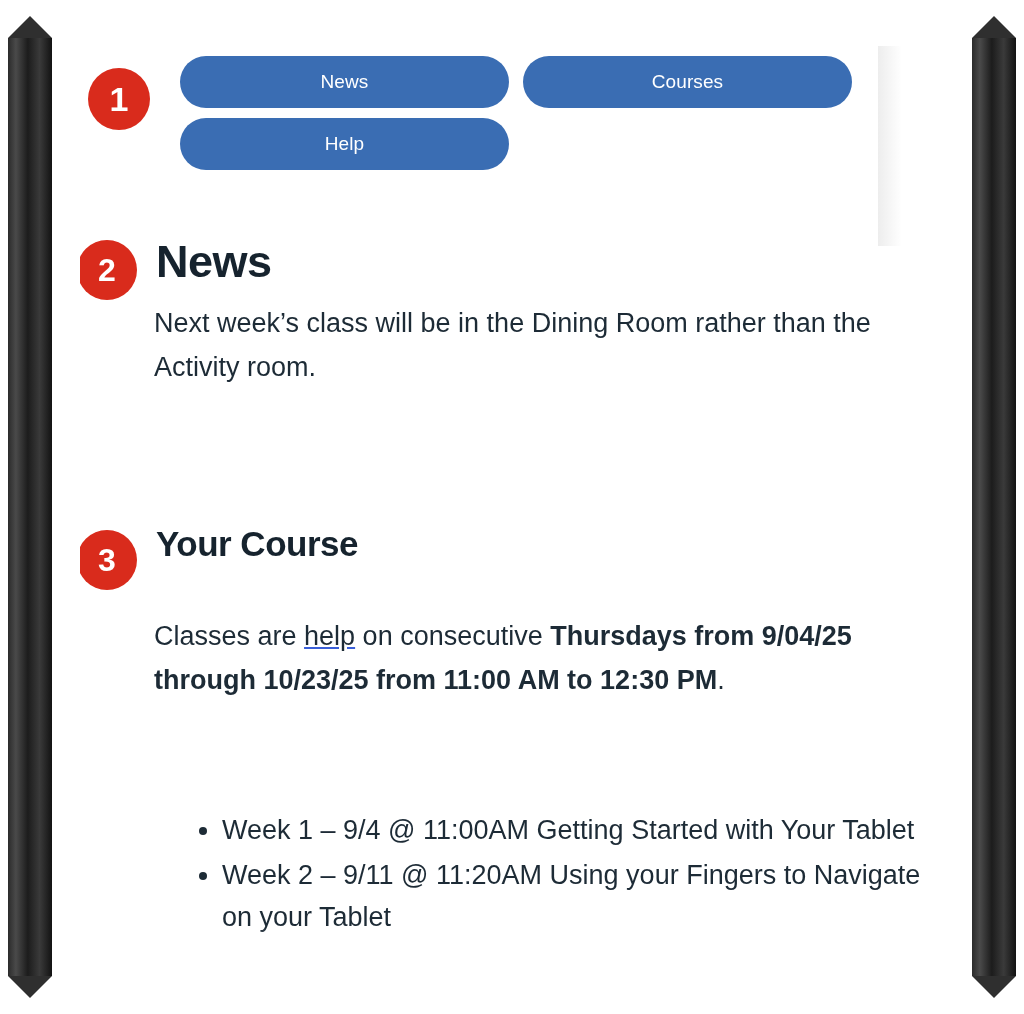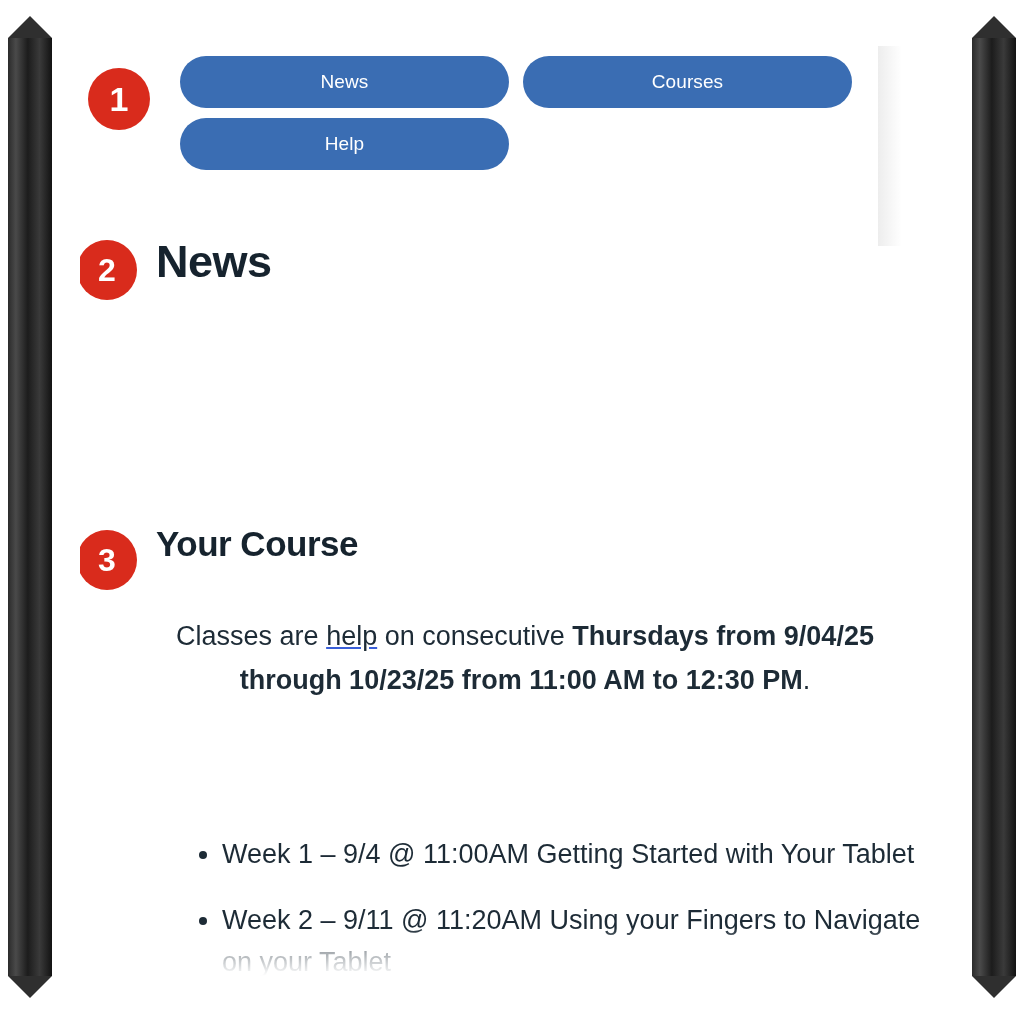--- a/index.html
+++ b/index.html
@@ -146,42 +146,41 @@
     letter-spacing: -0.5px;
   }
   .course-body {
     position: absolute;
     left: 74px;
     top: 585px;
     width: 742px;
     font-size: 27px;
     line-height: 1.62;
     color: #1d2b36;
-    text-align: center;
   }
   .course-body b { font-weight: bold; }
   .spell-underline {
     text-decoration: underline;
     text-decoration-color: #3a5fd9;
     text-decoration-style: solid;
   }
 
   
   .week-list {
     position: absolute;
     left: 104px;
     top: 780px;
     width: 730px;
     margin: 0;
     padding: 0 0 0 38px;
     font-size: 27px;
     line-height: 1.55;
     color: #1d2b36;
   }
-  .week-list li { margin-bottom: 3px; margin-top: 24px; }
+  .week-list li { margin-bottom: 3px; }
 
   
   .bottom-fade {
     position: absolute;
     left: 0;
     right: 0;
     bottom: 0;
     height: 52px;
     background: linear-gradient(to bottom, rgba(255,255,255,0) 0%, rgba(255,255,255,0.55) 40%, rgba(255,255,255,1) 92%);
     pointer-events: none;
@@ -205,20 +204,21 @@
       <button class="nav-btn">Help</button>
     </div>
 
     <div class="badge" id="badge1">1</div>
     <div class="badge" id="badge2">2</div>
     <div class="badge" id="badge3">3</div>
 
     <div class="h-news">News</div>
 
     <div class="news-body">
+      <div>Next week’s class will be in the Dining Room rather than the Activity room.</div>
     </div>
 
     <div class="h-course">Your Course</div>
 
     <div class="course-body">
       <span>Classes are </span><span class="spell-underline">help</span><span> on consecutive </span><b>Thursdays from 9/04/25 through 10/23/25 from 11:00 AM to 12:30 PM</b><span>.</span>
     </div>
 
     <ul class="week-list">
       <li>Week 1 – 9/4 @ 11:00AM Getting Started with Your Tablet</li>

